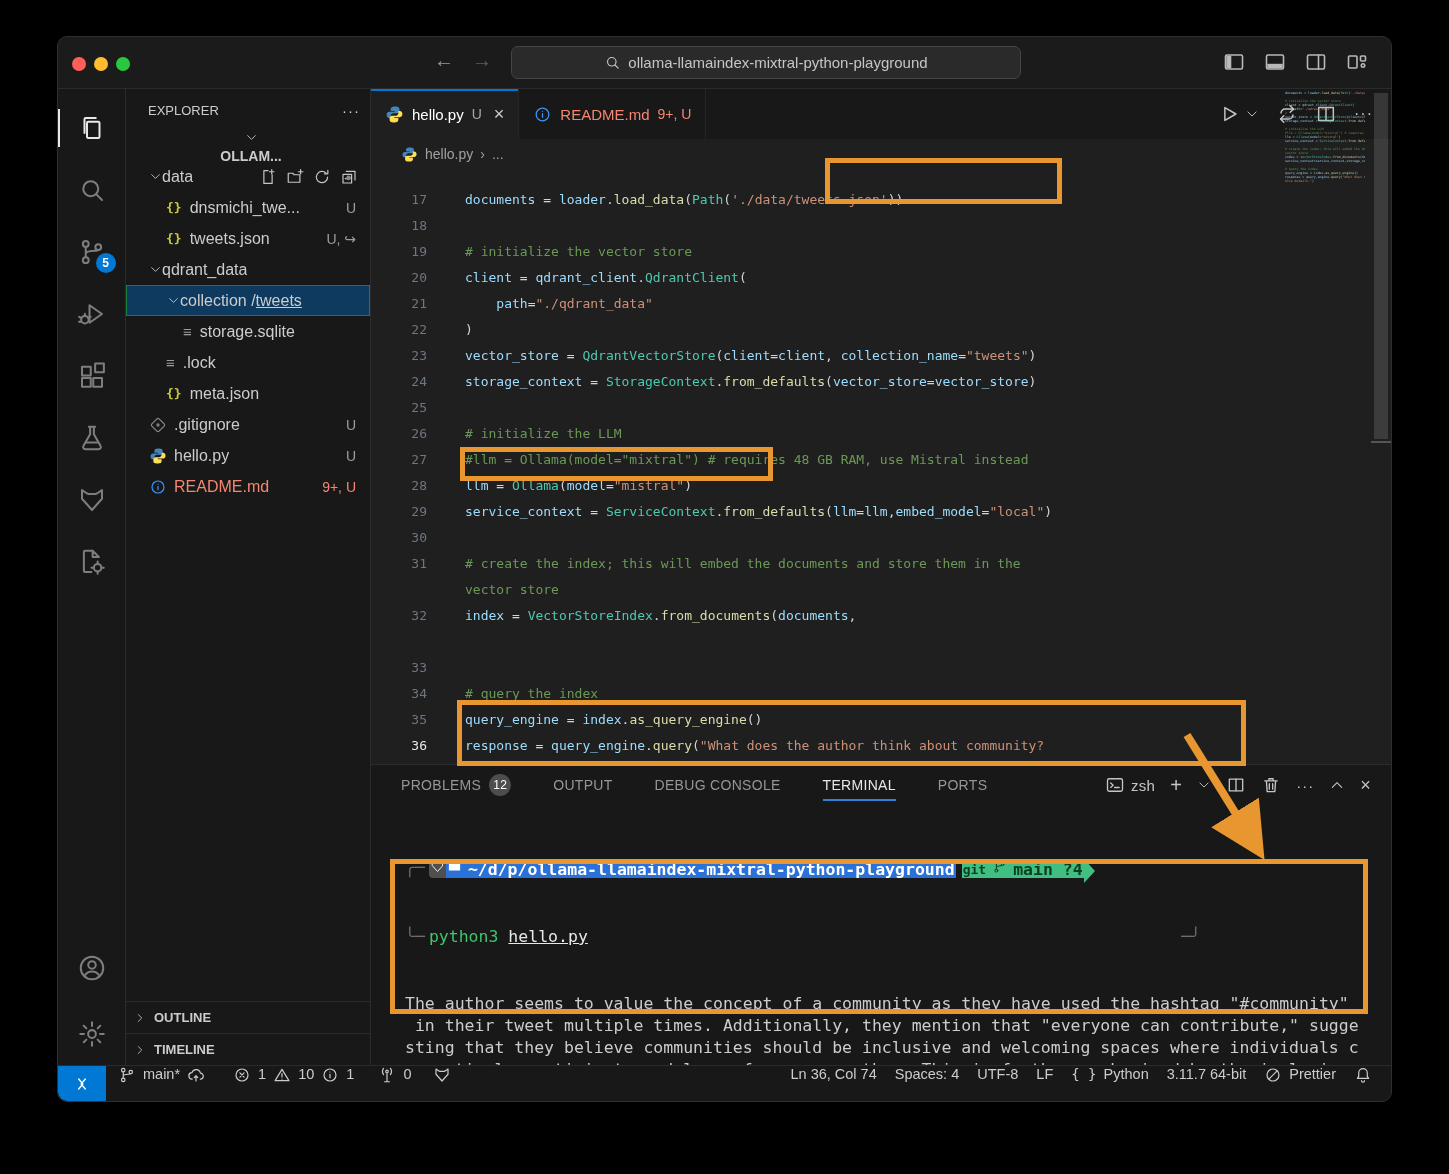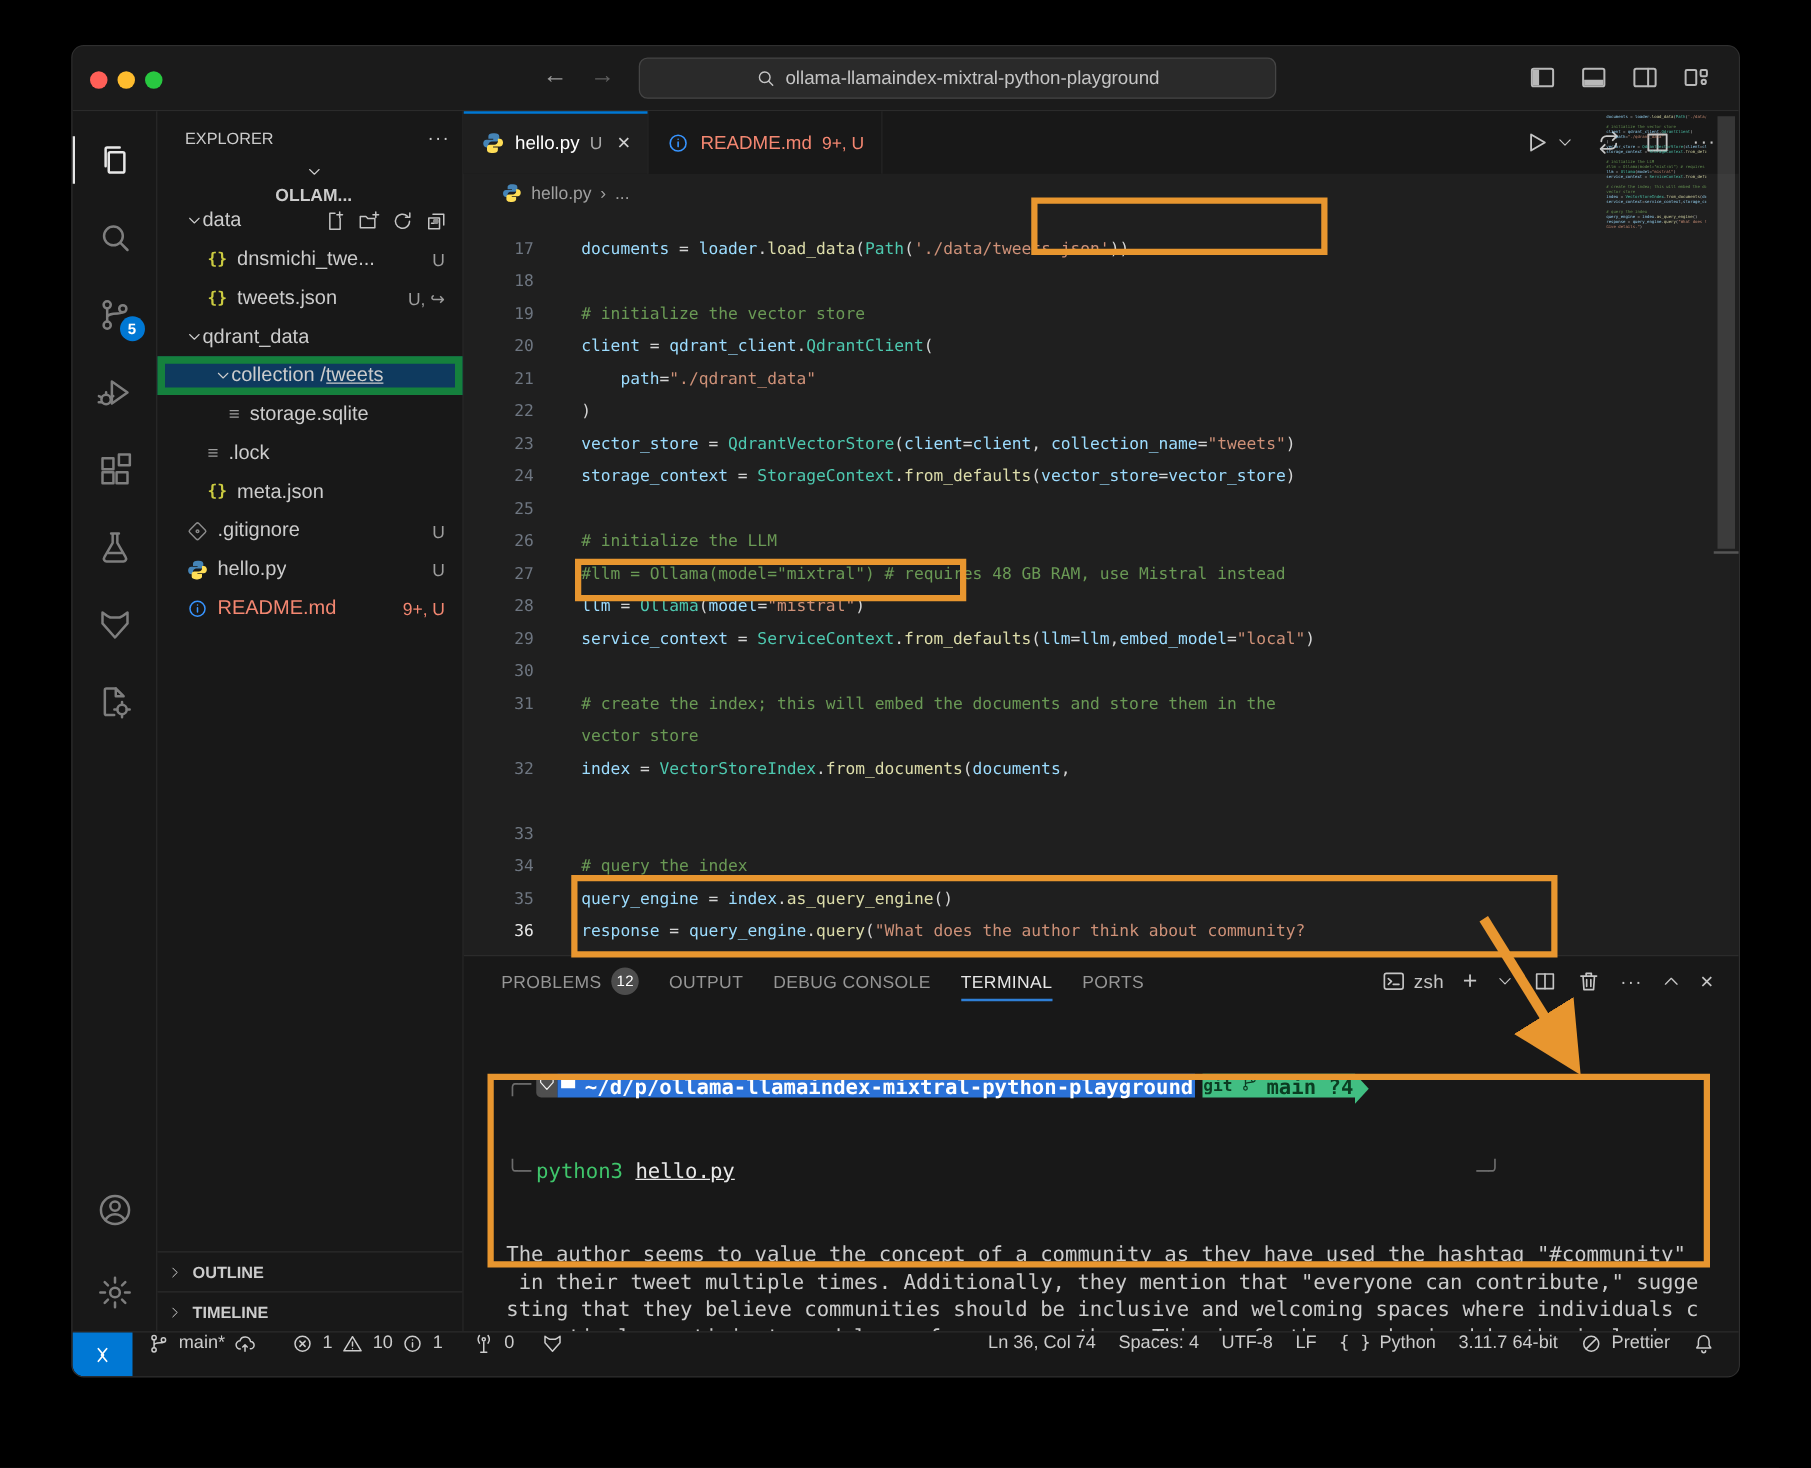--- a/index.html
+++ b/index.html
@@ -32,21 +32,21 @@
   #sb-header .dots{margin-left:auto;color:#cccccc;font-size:15px;letter-spacing:1px;}
   #root-row{height:30px;display:flex;align-items:center;padding-left:6px;font-weight:bold;font-size:14px;color:#cccccc;gap:4px;flex-direction:column;}
   #root-actions{margin-left:auto;display:flex;gap:9px;padding-right:12px;color:#c5c5c5;}
   #root-actions .icon{width:18px;height:18px;}
   .tree-row{height:31px;display:flex;align-items:center;color:#cccccc;position:relative;box-sizing:border-box;}
   .tree-row .chev{width:16px;font-size:11px;color:#cccccc;text-align:center;flex:none;}
   .tree-row .ficon{width:18px;height:18px;margin-right:7px;flex:none;}
   .tree-row .label{white-space:nowrap;overflow:hidden;}
   .tree-row .badge{margin-left:auto;padding-right:14px;color:#9d9d9d;font-size:14px;white-space:nowrap;}
   .tree-row .dot{margin-left:auto;padding-right:18px;color:#8a8a8a;font-size:11px;}
-  .tree-row.selected{background:#0e3a5f;border:6px solid #15803d;}
+  .tree-row.selected{background:#0e3a5f;border:1px solid #15803d;}
   .tree-row.err .label,.tree-row.err .badge{color:#f48771;}
   .u-line{text-decoration:underline;}
   .json-ic{color:#cbcb41;font-size:13px;font-weight:bold;font-family:"DejaVu Sans Mono",monospace;}
   .lines-ic{color:#9d9d9d;font-size:15px;}
   #sb-bottom{position:absolute;left:0;right:0;bottom:0;}
   .sb-section{height:31px;border-top:1px solid #2b2b2b;display:flex;align-items:center;gap:8px;padding-left:8px;font-weight:bold;font-size:13px;color:#cccccc;}
   
   #editorgroup{position:absolute;left:313px;top:52px;right:0;bottom:36px;background:#1f1f1f;}
   #tabsrow{position:absolute;left:0;top:0;right:0;height:50px;background:#181818;display:flex;}
   .tab{height:50px;display:flex;align-items:center;gap:8px;padding:0 14px;font-size:15px;border-right:1px solid #252525;position:relative;box-sizing:border-box;}
@@ -69,21 +69,21 @@
   .gutter.cur{color:#e8e8e8;}
   .code-text{padding-left:38px;font-family:"DejaVu Sans Mono",monospace;}
   .tok-v{color:#9cdcfe}.tok-o{color:#d4d4d4}.tok-f{color:#dcdcaa}.tok-c{color:#4ec9b0}.tok-s{color:#ce9178}.tok-k{color:#6a9955}
   #minimap{position:absolute;right:26px;top:2px;width:80px;height:100px;overflow:hidden;opacity:.9;}
   #minimap .code-row{height:4px;}
   #minimap .code-text{padding-left:0;font-size:3.2px;line-height:4px;}
   #edit-scrollbar{position:absolute;right:3px;top:4px;width:14px;height:346px;background:rgba(121,121,121,.32);}
   #edit-scroll-line{position:absolute;right:0;top:352px;width:20px;height:2px;background:#555;}
   
   #panel{position:absolute;left:0;right:0;bottom:0;height:301px;background:#181818;border-top:1px solid #2b2b2b;box-sizing:border-box;}
-  #panel-tabs{display:flex;align-items:center;height:40px;padding-left:30px;gap:24px;font-size:14px;color:#969696;letter-spacing:.3px;}
+  #panel-tabs{display:flex;align-items:center;height:40px;padding-left:30px;gap:42px;font-size:14px;color:#969696;letter-spacing:.3px;}
   .ptab{display:flex;align-items:center;gap:8px;height:40px;position:relative;}
   .ptab.active{color:#e7e7e7;}
   .ptab.active::after{content:"";position:absolute;left:0;right:0;bottom:4px;height:2px;background:#2f7fd6;}
   .pbadge{background:#4d4d4d;color:#fff;border-radius:50%;min-width:22px;height:22px;font-size:12px;display:flex;align-items:center;justify-content:center;}
   #panel-actions{margin-left:auto;display:flex;align-items:center;gap:15px;padding-right:20px;color:#c5c5c5;font-size:15px;}
   #panel-actions .icon{width:20px;height:20px;}
   #terminal{position:absolute;left:34px;right:10px;top:46px;bottom:0;font-size:16.5px;line-height:22px;color:#cccccc;white-space:pre;}
   .tline{display:flex;align-items:center;height:26px;}
   .brk{color:#6d6d6d;margin-right:4px;}
   .seg{display:flex;height:19px;padding:0 1px;font-weight:bold;gap:6px;}

